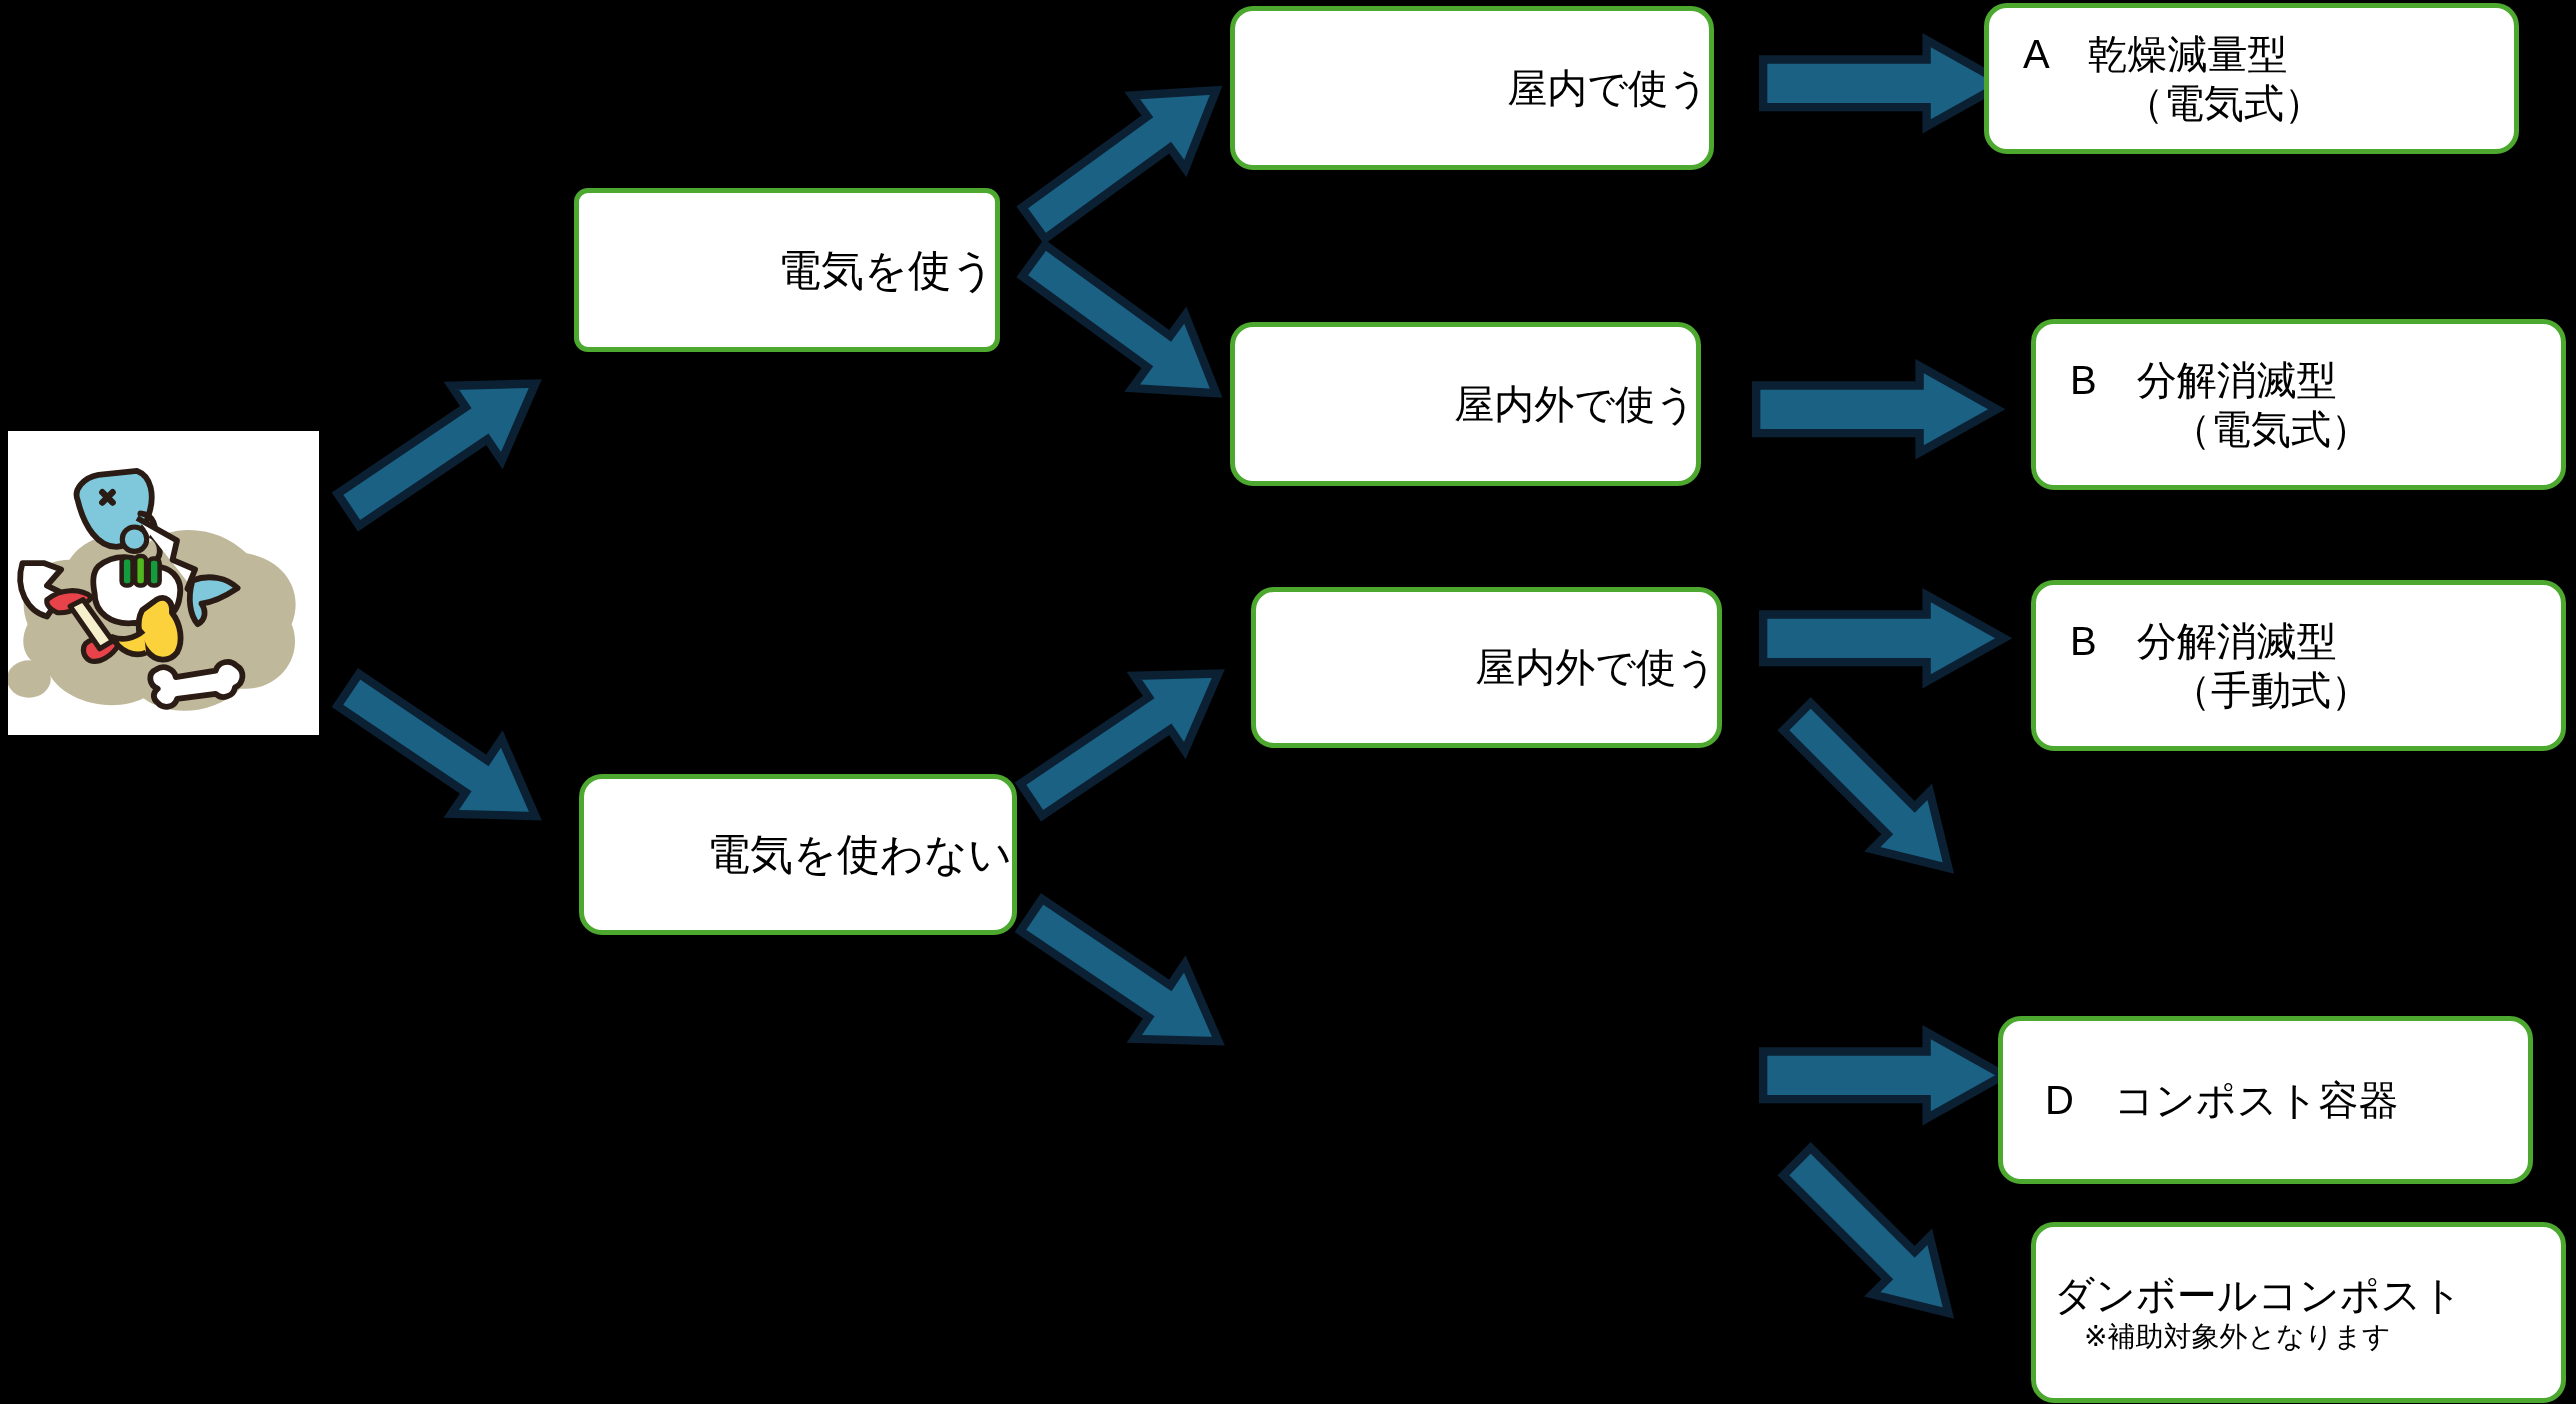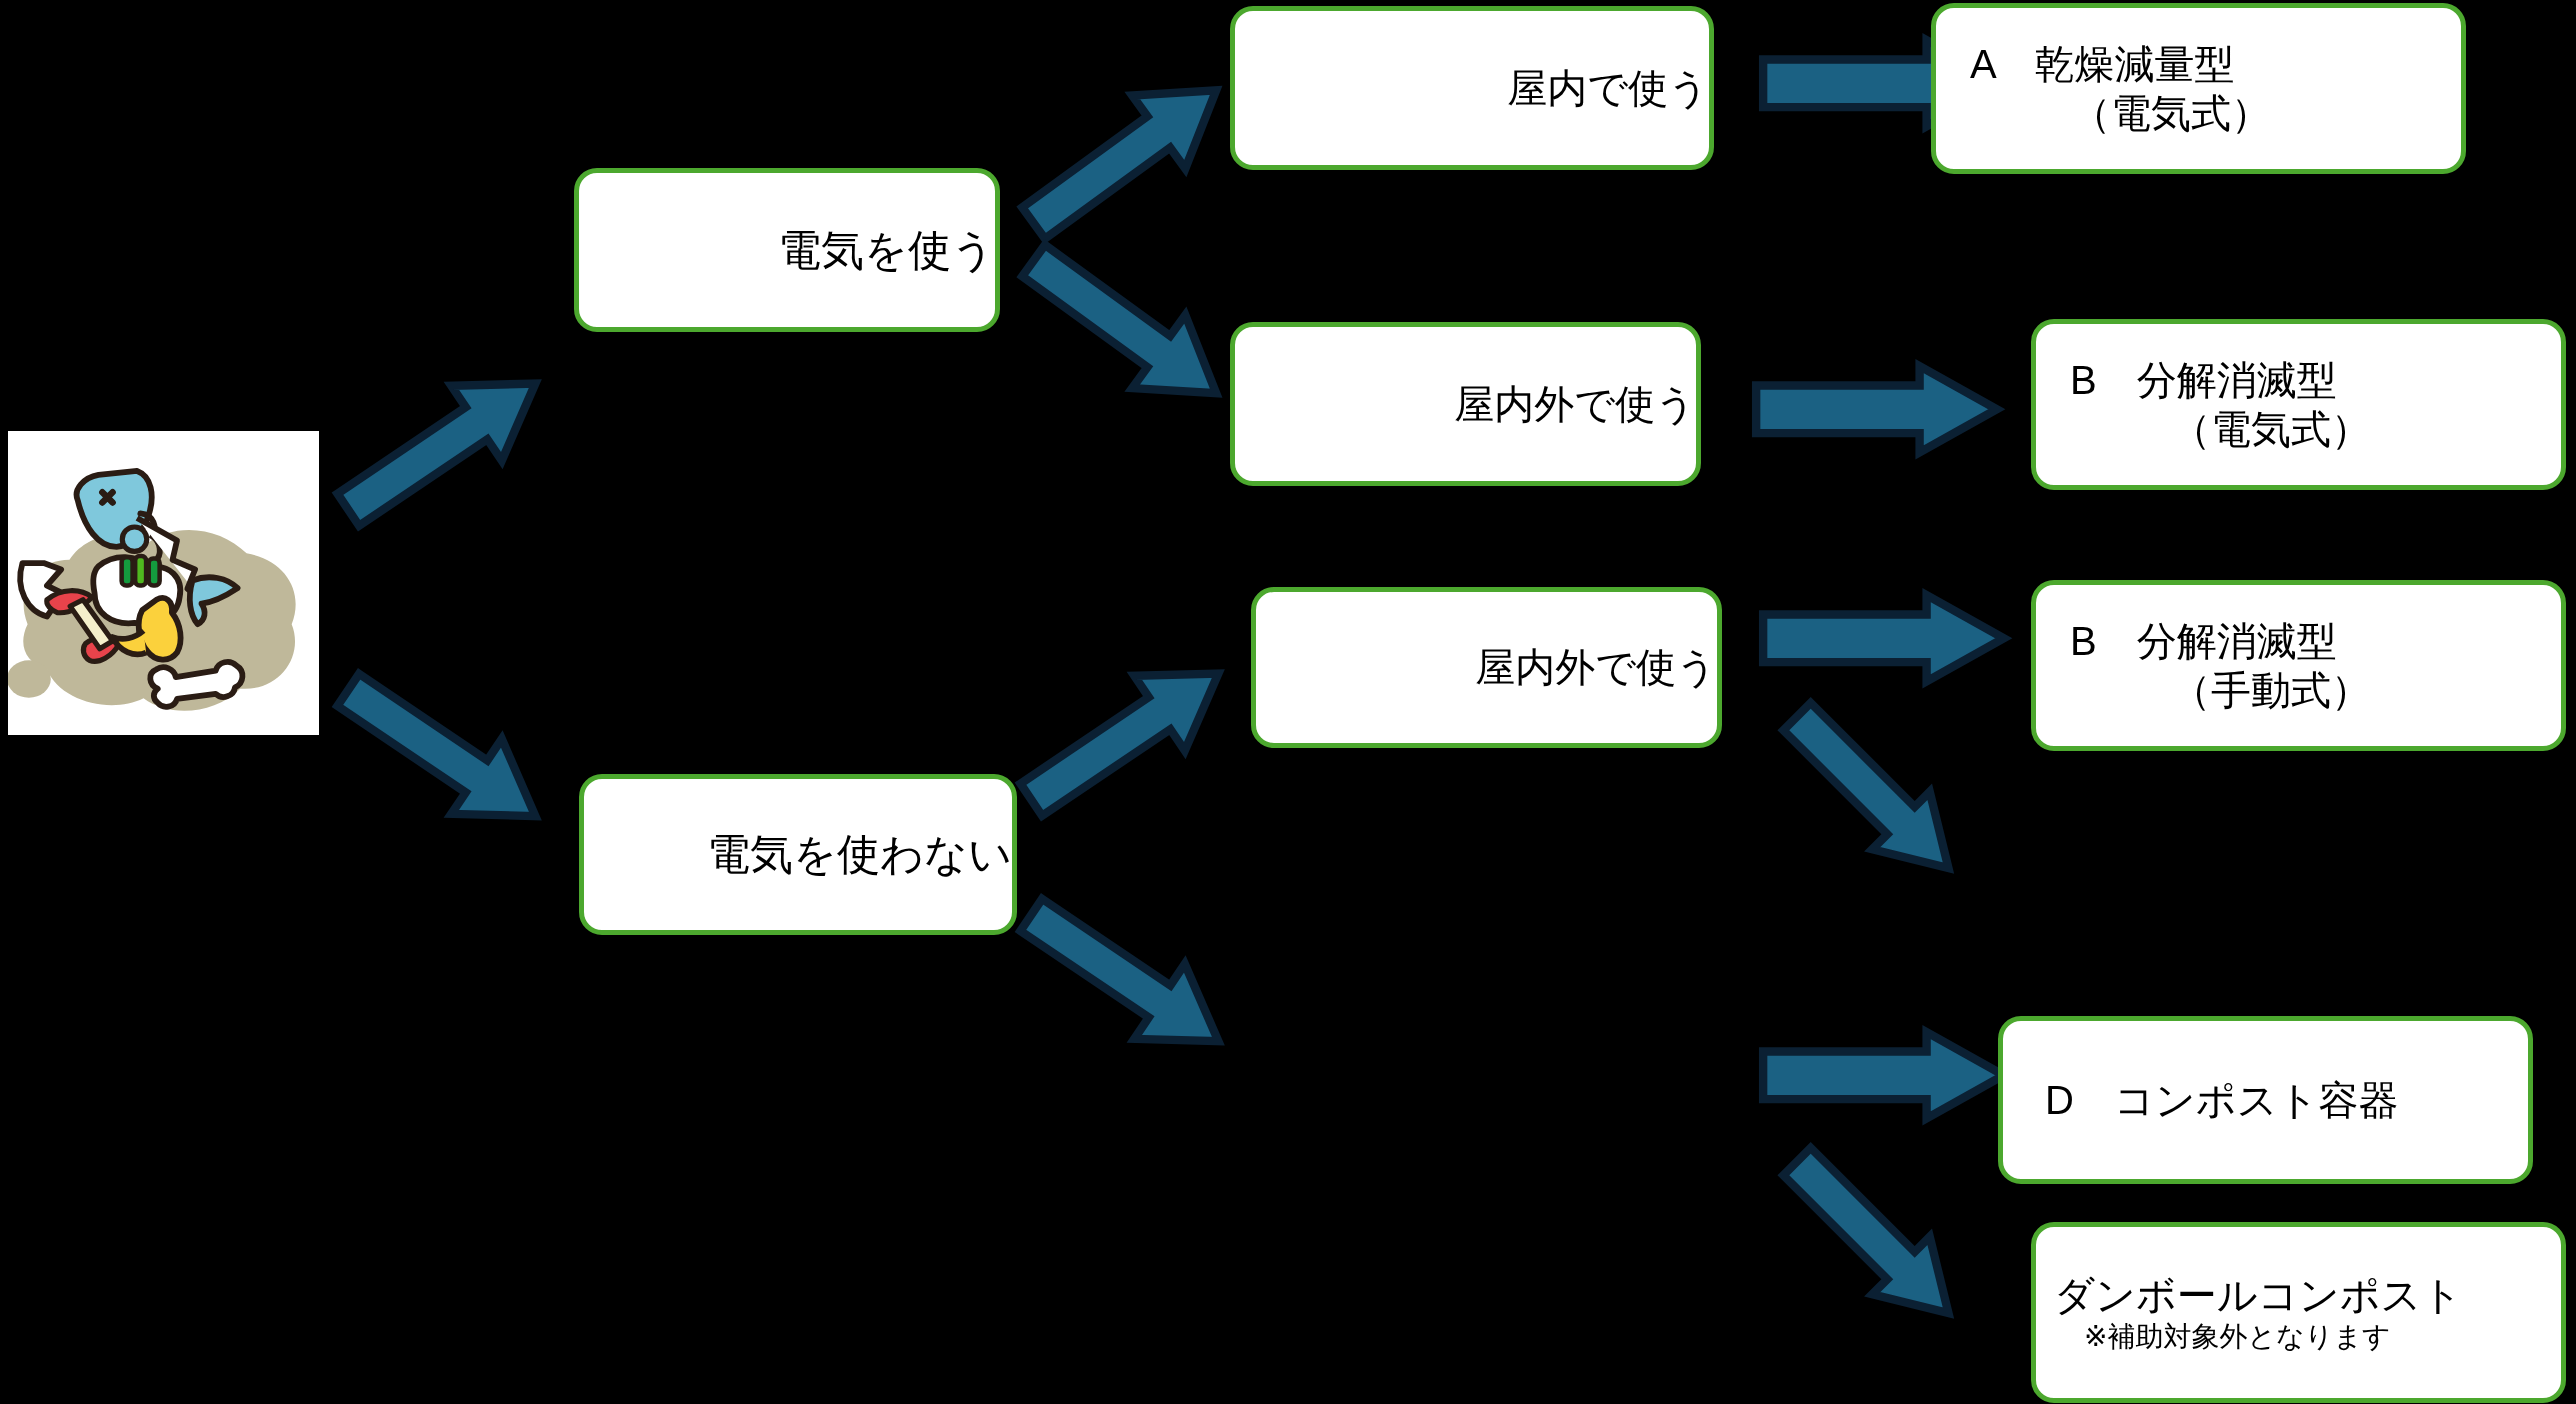--- a/index.html
+++ b/index.html
@@ -182,42 +182,42 @@
   </div>
 
   <div class="arrow" style="left:1741px;top:1141px;width:258px;height:187px;">
     <svg viewBox="0 0 400 290" xmlns="http://www.w3.org/2000/svg">
       <g transform="rotate(45 200 145)">
         <path d="M40 115 L268 115 L268 82 L372 145 L268 208 L268 175 L40 175 Z" fill="#1B6183" stroke="#0B2033" stroke-width="13" stroke-linejoin="miter"></path>
       </g>
     </svg>
   </div>
 
-  <div class="node" style="left:574px;top:168px;width:426px;height:164px;">
+  <div class="node" style="left:574px;top:188px;width:426px;height:164px;border-radius:14px;">
     <span class="line t-lg">電気を使う</span>
   </div>
 
   <div class="node" style="left:579px;top:774px;width:438px;height:161px;">
     <span class="line t-lg">電気を使わない</span>
   </div>
 
   <div class="node" style="left:1230px;top:6.4px;width:484px;height:164px;">
     <span class="line t-md">屋内で使う</span>
   </div>
 
   <div class="node" style="left:1230px;top:322px;width:471px;height:164px;">
     <span class="line t-md">屋内外で使う</span>
   </div>
 
   <div class="node" style="left:1251px;top:587px;width:471px;height:161px;">
     <span class="line t-md">屋内外で使う</span>
   </div>
 
 
-  <div class="node left-align" style="left:1931px;top:3.2px;width:535px;height:171px;">
+  <div class="node left-align" style="left:1984px;top:3.2px;width:535px;height:151px;">
     <span class="line t-md">A　乾燥減量型</span>
     <span class="line t-md" style="padding-left:135px;">（電気式）</span>
   </div>
 
   <div class="node left-align" style="left:2031px;top:319px;width:535px;height:171px;">
     <span class="line t-md">B　分解消滅型</span>
     <span class="line t-md" style="padding-left:135px;">（電気式）</span>
   </div>
 
   <div class="node left-align" style="left:2031px;top:580px;width:535px;height:171px;">

